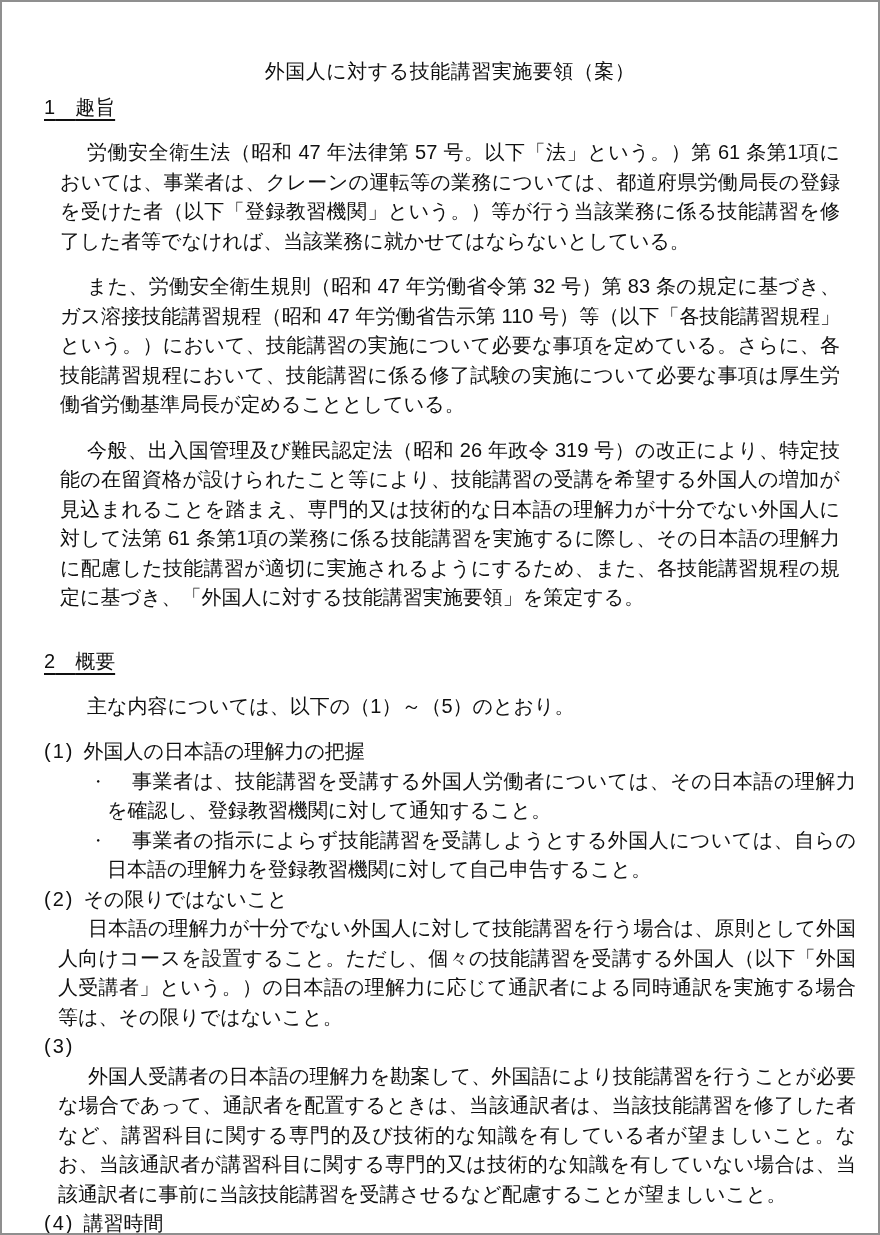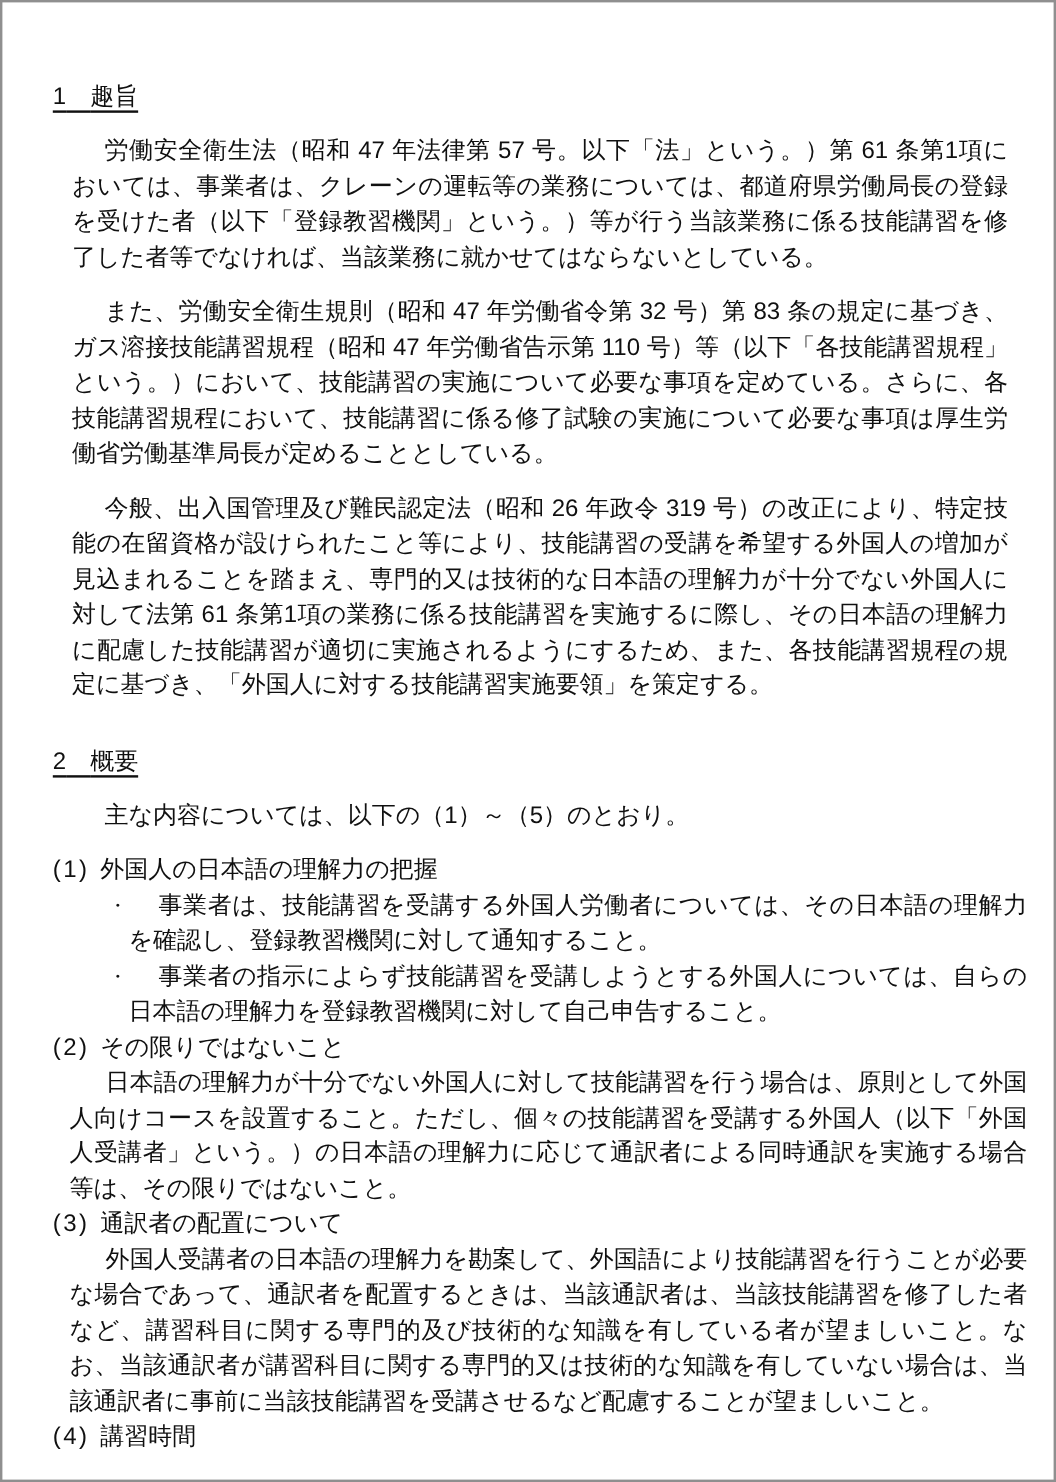--- a/index.html
+++ b/index.html
@@ -78,20 +78,21 @@
     text-indent: 0;
     font-size: 16px;
   }
 </style>
 </head>
 <body>
 
 <div class="page">
   <div class="doc">
 
+    <div class="title-line">外国人に対する技能講習実施要領（案）</div>
 
     <div class="sec-heading">
       <span class="underlined"><span class="hnum">1</span><span>趣旨</span></span>
     </div>
 
     <p class="para">労働安全衛生法（昭和 47 年法律第 57 号。以下「法」という。）第 61 条第1項においては、事業者は、クレーンの運転等の業務については、都道府県労働局長の登録を受けた者（以下「登録教習機関」という。）等が行う当該業務に係る技能講習を修了した者等でなければ、当該業務に就かせてはならないとしている。</p>
     <p class="para">また、労働安全衛生規則（昭和 47 年労働省令第 32 号）第 83 条の規定に基づき、ガス溶接技能講習規程（昭和 47 年労働省告示第 110 号）等（以下「各技能講習規程」という。）において、技能講習の実施について必要な事項を定めている。さらに、各技能講習規程において、技能講習に係る修了試験の実施について必要な事項は厚生労働省労働基準局長が定めることとしている。</p>
     <p class="para">今般、出入国管理及び難民認定法（昭和 26 年政令 319 号）の改正により、特定技能の在留資格が設けられたこと等により、技能講習の受講を希望する外国人の増加が見込まれることを踏まえ、専門的又は技術的な日本語の理解力が十分でない外国人に対して法第 61 条第1項の業務に係る技能講習を実施するに際し、その日本語の理解力に配慮した技能講習が適切に実施されるようにするため、また、各技能講習規程の規定に基づき、「外国人に対する技能講習実施要領」を策定する。</p>
 
     <div class="sec-heading sec2">
@@ -119,21 +120,20 @@
       <div class="item-head">
         <span class="item-label">(2)</span>
         <span>その限りではないこと</span>
       </div>
       <p class="item-body">日本語の理解力が十分でない外国人に対して技能講習を行う場合は、原則として外国人向けコースを設置すること。ただし、個々の技能講習を受講する外国人（以下「外国人受講者」という。）の日本語の理解力に応じて通訳者による同時通訳を実施する場合等は、その限りではないこと。</p>
     </div>
 
     <div class="item">
       <div class="item-head">
         <span class="item-label">(3)</span>
-        <span>通訳者の配置について</span>
       </div>
       <p class="item-body">外国人受講者の日本語の理解力を勘案して、外国語により技能講習を行うことが必要な場合であって、通訳者を配置するときは、当該通訳者は、当該技能講習を修了した者など、講習科目に関する専門的及び技術的な知識を有している者が望ましいこと。なお、当該通訳者が講習科目に関する専門的又は技術的な知識を有していない場合は、当該通訳者に事前に当該技能講習を受講させるなど配慮することが望ましいこと。</p>
     </div>
 
     <div class="item">
       <div class="item-head">
         <span class="item-label">(4)</span>
         <span>講習時間</span>
       </div>
     </div>

